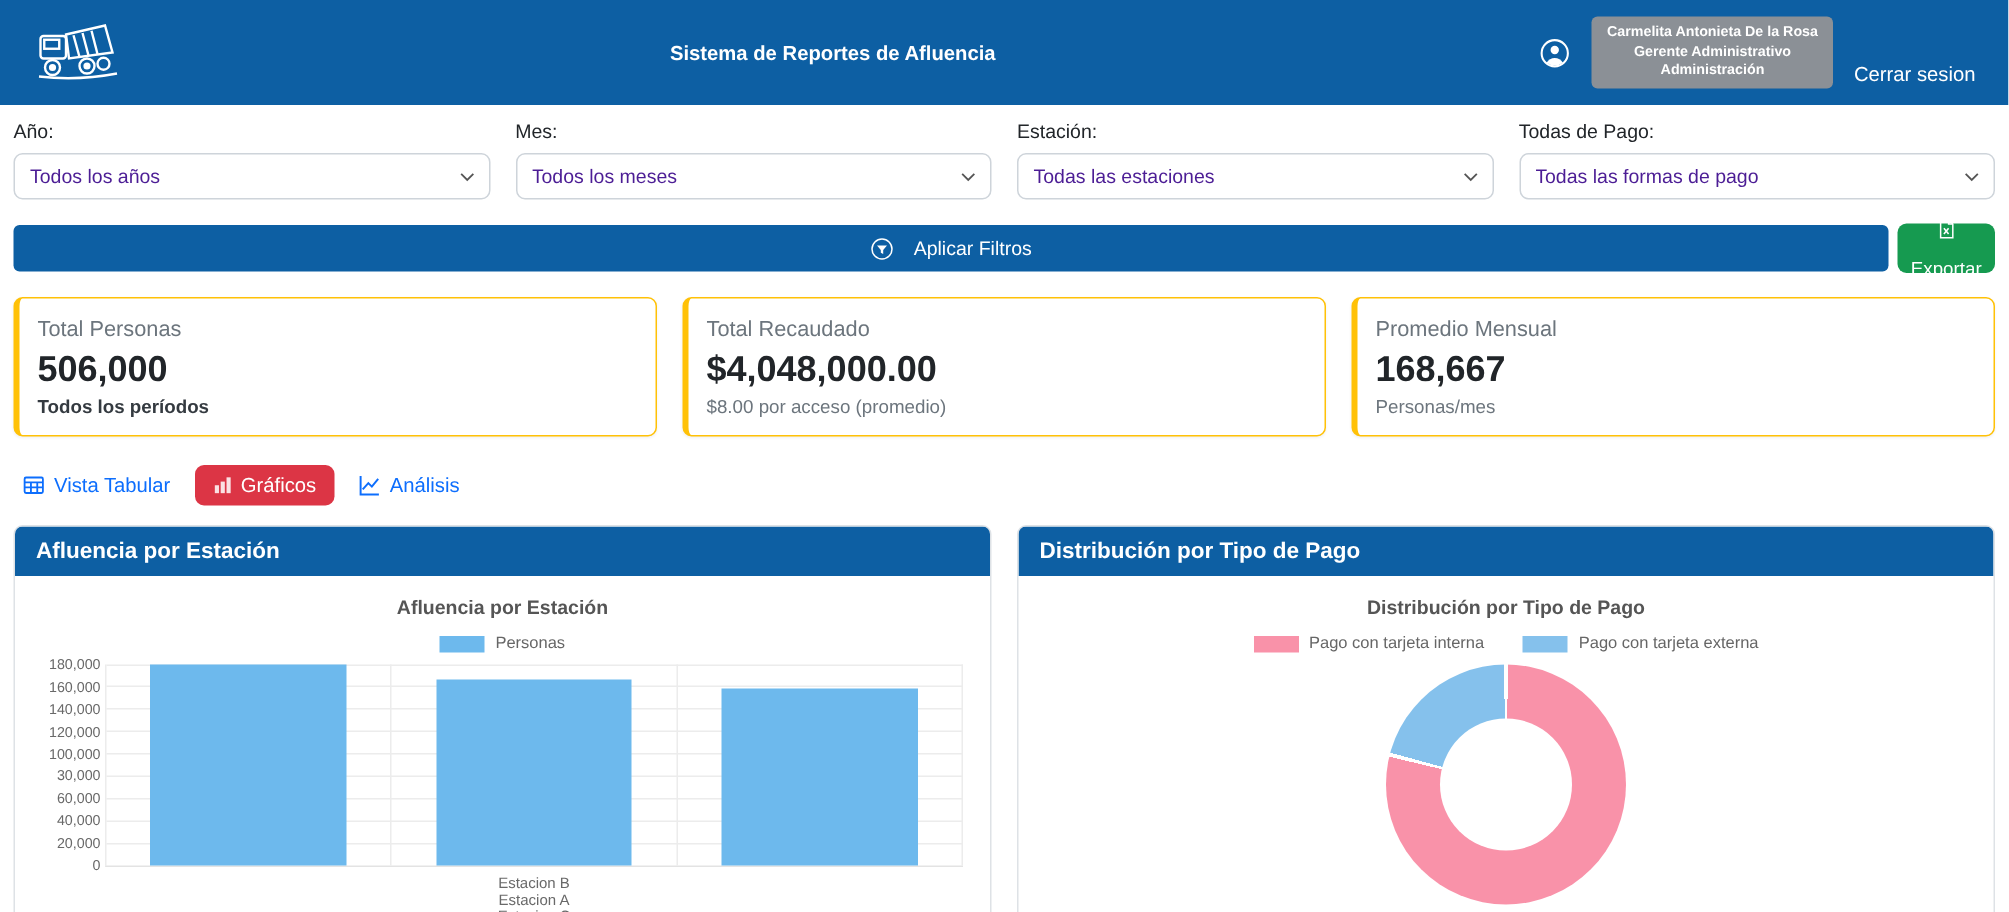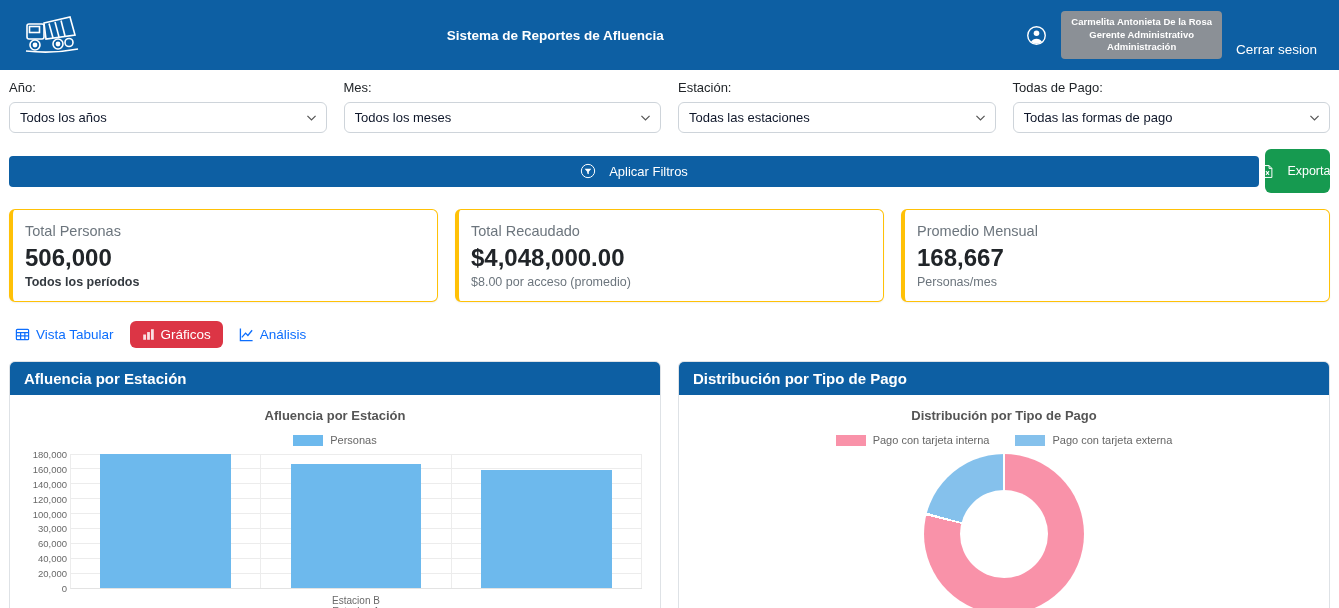--- a/index.html
+++ b/index.html
@@ -14,32 +14,32 @@
   .user-badge { background:#8b9096; color:#fff; font-size:9.5px; font-weight:bold;
     text-align:center; line-height:1.35; padding:5px 10px; border-radius:4px; }
   .logout { color:#fff; font-size:13.5px; cursor:pointer;margin-top:28px; }
 
   
   .container { padding:0 9px; }
   .filters { display:flex; gap:17px; margin-top:10px; }
   .filter { flex:1; }
   .filter-label { font-size:13px; color:#212529; margin-bottom:7px; }
   .sel-wrap { position:relative; }
-  .sel-wrap select { width:100%; height:31px; font-size:13px; color:#0f172a; padding:4px 26px 4px 10px;
+  .sel-wrap select { width:100%; height:31px; font-size:13px; color:#4c1d95; padding:4px 26px 4px 10px;
     border:1px solid #ced4da; border-radius:6px; background:#fff; appearance:none; -webkit-appearance:none;
     font-family:"Liberation Sans", sans-serif; }
   .sel-chevron { position:absolute; right:9px; top:9px; pointer-events:none; line-height:0; }
 
   
   .action-row { display:flex; align-items:center; gap:6px; margin-top:16px; }
   .apply-btn { flex:1; height:31px; background:#0d5fa3; color:#fff; border:none; border-radius:4px;
     font-size:13px; display:flex; align-items:center; justify-content:center; gap:13px; cursor:pointer;
     font-family:"Liberation Sans", sans-serif; }
-  .export-btn { width:65px; height:44px; background:#169a50; color:#fff; border:none; border-radius:6px;
-    font-size:12.5px; display:flex; flex-direction:row; align-items:center; justify-content:center;
+  .export-btn { width:65px; height:33px; background:#169a50; color:#fff; border:none; border-radius:6px;
+    font-size:12.5px; display:flex; flex-direction:column; align-items:center; justify-content:center;
     gap:12px; cursor:pointer; font-family:"Liberation Sans", sans-serif; }
 
   
   .stats { display:flex; gap:17px; margin-top:16px; }
   .stat-card { flex:1; background:#fff; border:1px solid #ffc107; border-left:4px solid #ffc107;
     border-radius:6px; padding:13px 19px 12px 12px; box-shadow:0 1px 2px rgba(0,0,0,.06); }
   .stat-title { font-size:14.5px; color:#6c757d; }
   .stat-value { font-size:24px; font-weight:bold; color:#212529; margin-top:5px; }
   .stat-sub { font-size:12.5px; color:#6c757d; margin-top:3px; }
   .stat-sub.bold { font-weight:bold; color:#343a40; }

